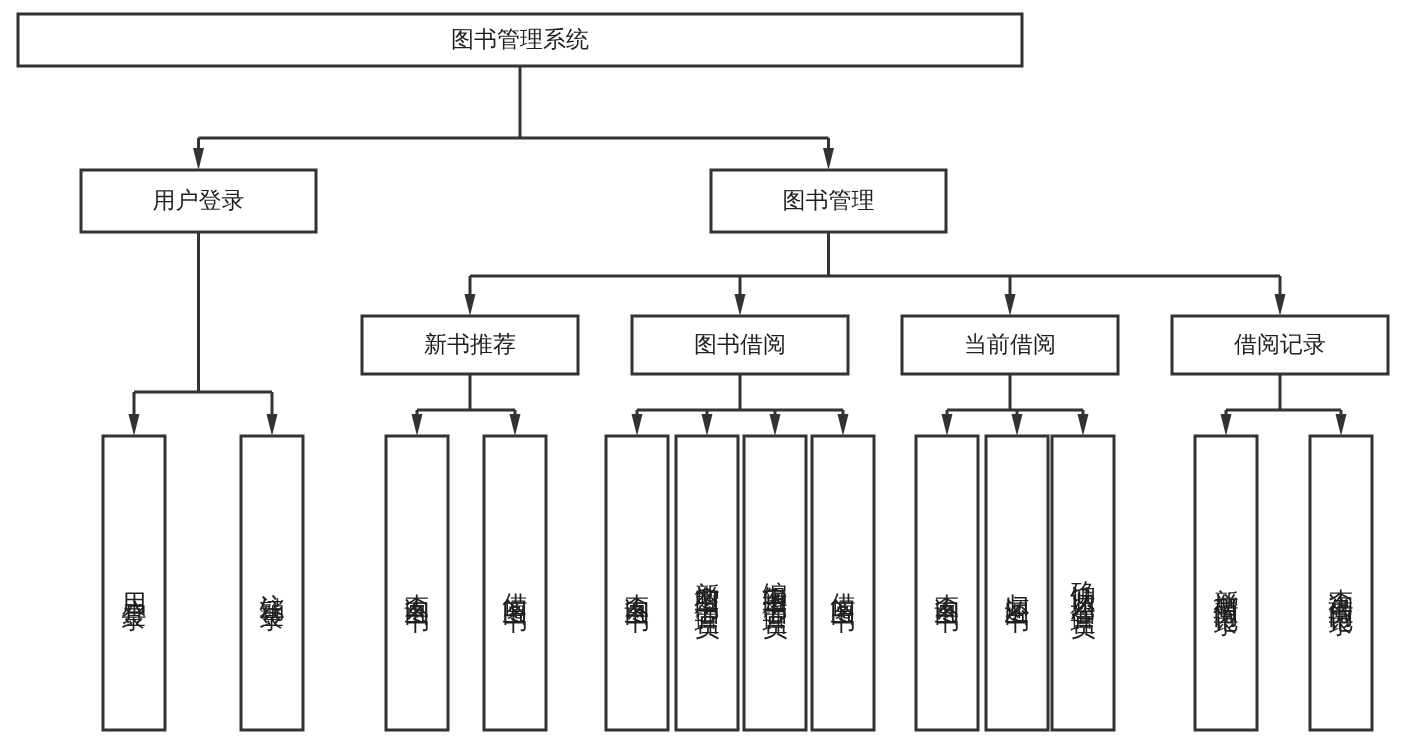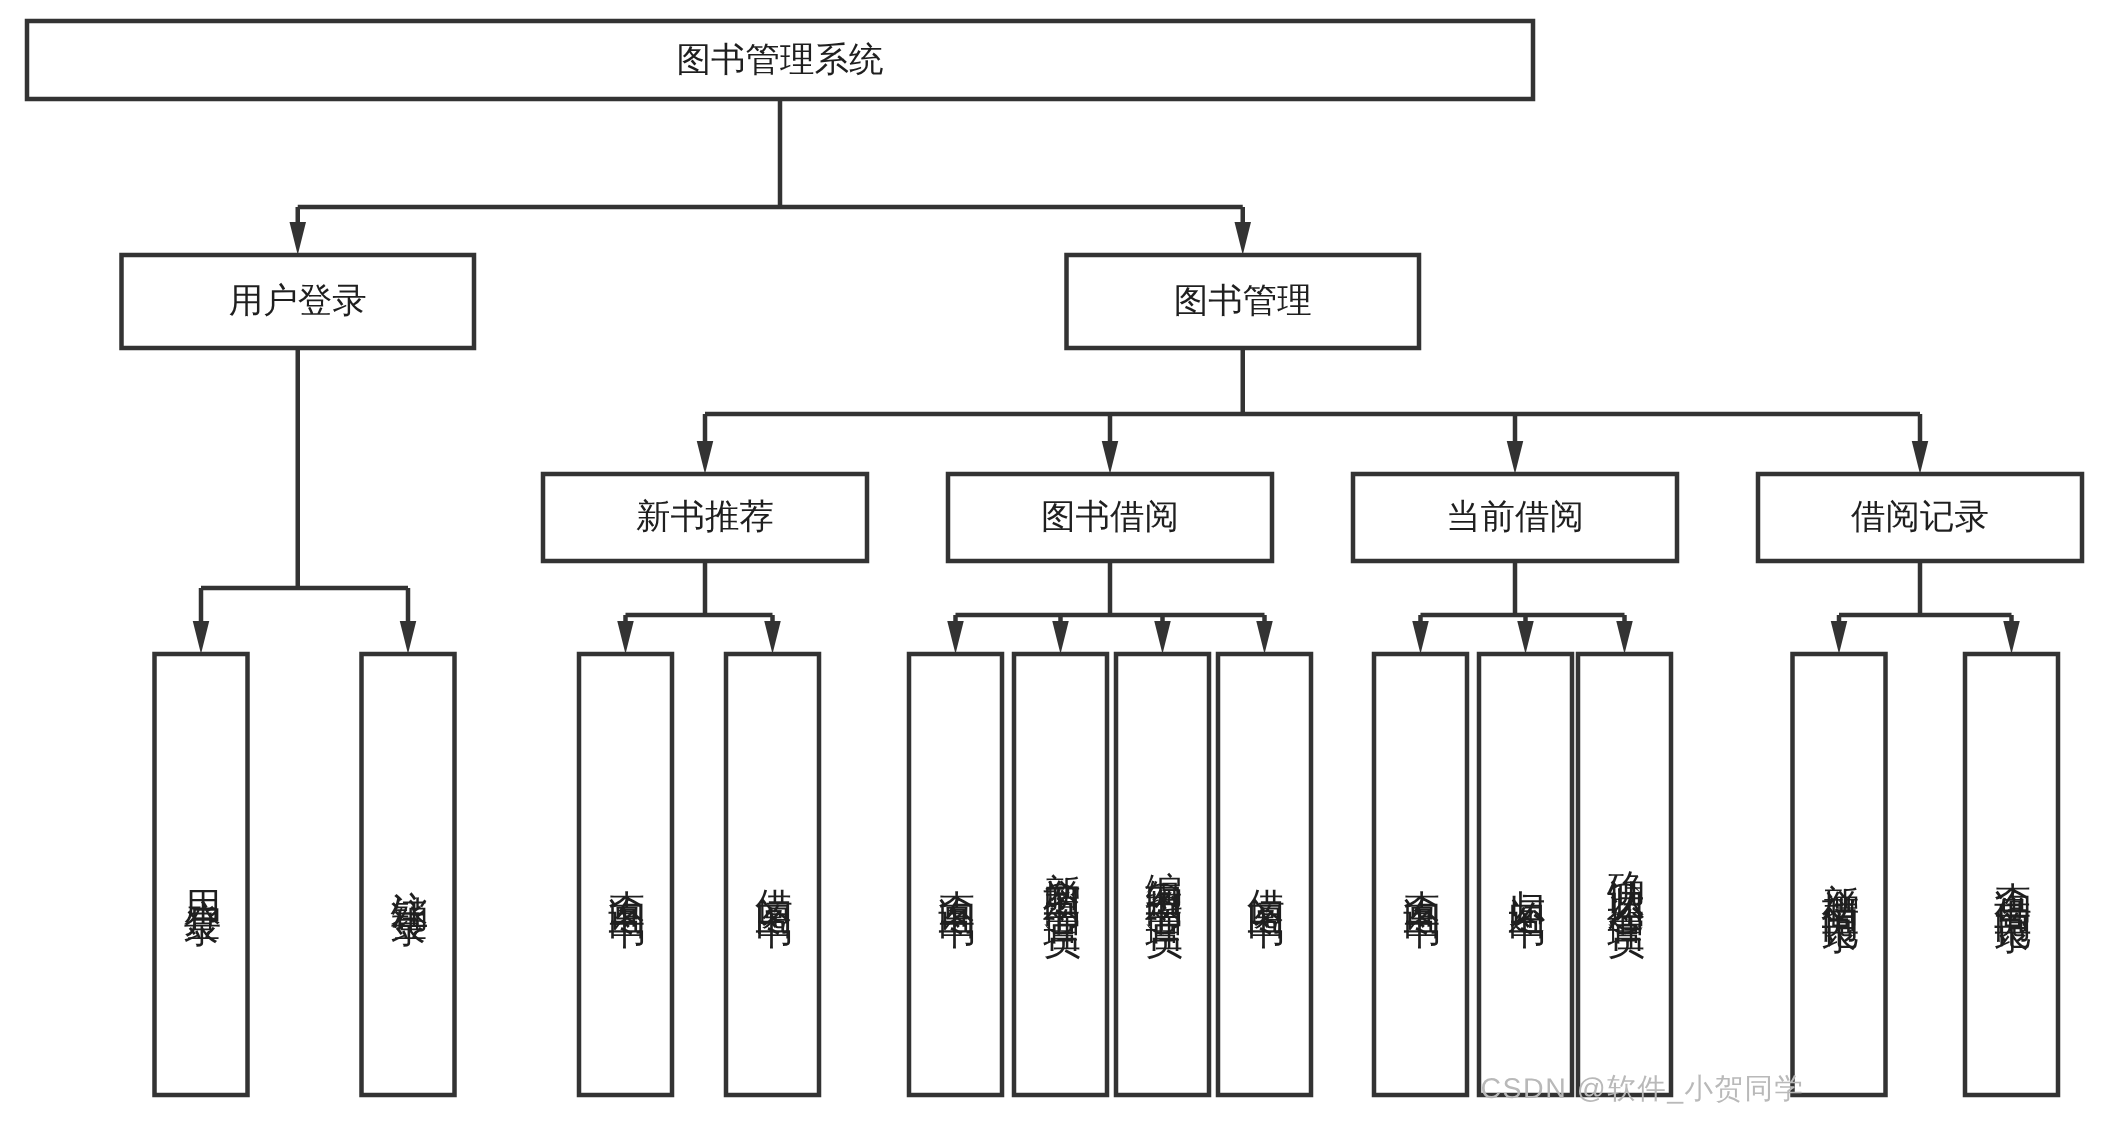--- a/index.html
+++ b/index.html
@@ -178,14 +178,13 @@
       <div class="leaf-label" style="left: 606px; top: 436px; width: 62px; height: 294px;">查询图书</div>
       <div class="leaf-label" style="left: 676px; top: 436px; width: 62px; height: 294px;">新增图书（管理员）</div>
       <div class="leaf-label" style="left: 744px; top: 436px; width: 62px; height: 294px;">编辑图书（管理员）</div>
       <div class="leaf-label" style="left: 812px; top: 436px; width: 62px; height: 294px;">借阅图书</div>
       <div class="leaf-label" style="left: 916px; top: 436px; width: 62px; height: 294px;">查询图书</div>
       <div class="leaf-label" style="left: 986px; top: 436px; width: 62px; height: 294px;">归还图书</div>
       <div class="leaf-label" style="left: 1052px; top: 436px; width: 62px; height: 294px;">确认归还（管理员）</div>
       <div class="leaf-label" style="left: 1195px; top: 436px; width: 62px; height: 294px;">新增借阅记录</div>
       <div class="leaf-label" style="left: 1310px; top: 436px; width: 62px; height: 294px;">查询借阅记录</div>
     </div>
-  <div id="watermark">CSDN @软件_小贺同学</div>
 </div>
 
 </body></html>

